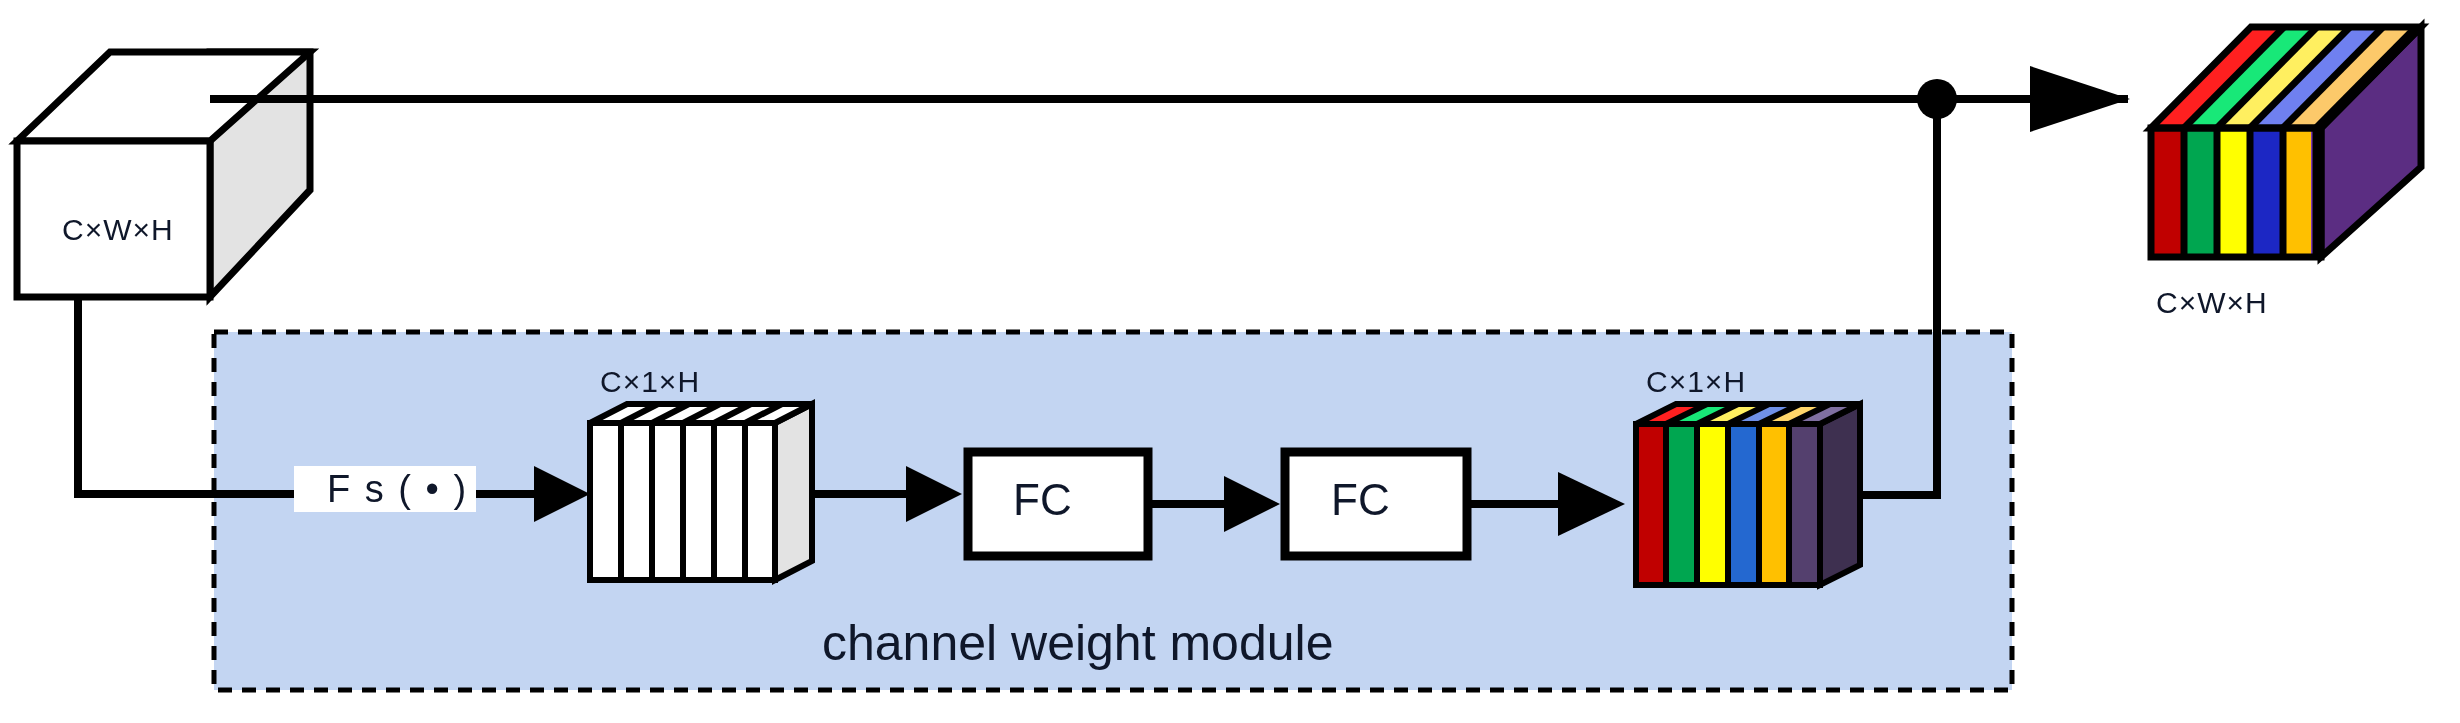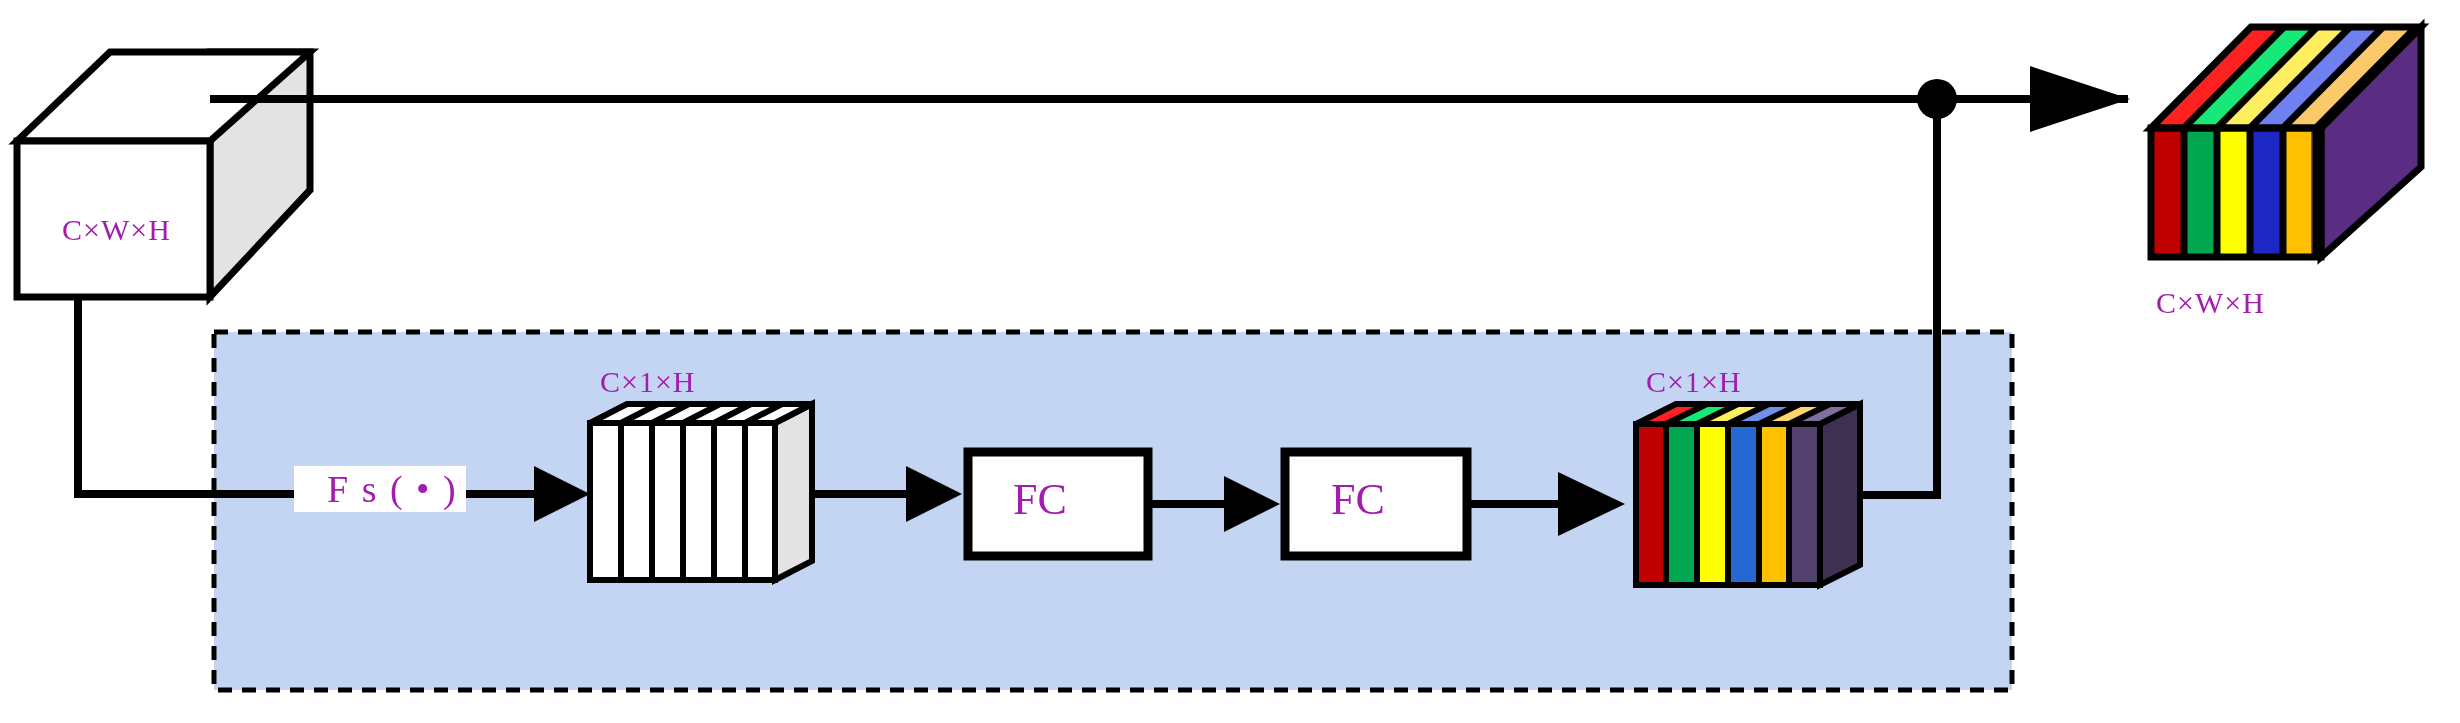--- a/index.html
+++ b/index.html
@@ -17,22 +17,22 @@
     background: #ffffff;
     overflow: hidden;
   }
   #canvas svg {
     position: absolute;
     top: 0;
     left: 0;
   }
   .lbl {
     position: absolute;
-    font-family: Liberation Serif, serif;
-    color: #a21caf;
+    font-family: Liberation Sans, sans-serif;
+    color: #0f172a;
     white-space: nowrap;
     line-height: 1;
   }
   .dim-label {
     font-size: 30px;
     letter-spacing: 1px;
   }
   .fc-label {
     font-size: 44px;
     text-align: right;
@@ -189,14 +189,15 @@
   <div class="lbl dim-label" style="left:600px; top:367px;">C×1×H</div>
 
   <div class="lbl fc-label" style="left:1013px; top:478px;">FC</div>
 
   <div class="lbl fc-label" style="left:1331px; top:478px;">FC</div>
 
   <div class="lbl dim-label" style="left:1646px; top:367px;">C×1×H</div>
 
   <div class="lbl dim-label" style="left:2156px; top:288px;">C×W×H</div>
 
+  <div class="lbl module-label" style="left:822px; top:618px;">channel weight module</div>
 
 </div>
 
 </body></html>

